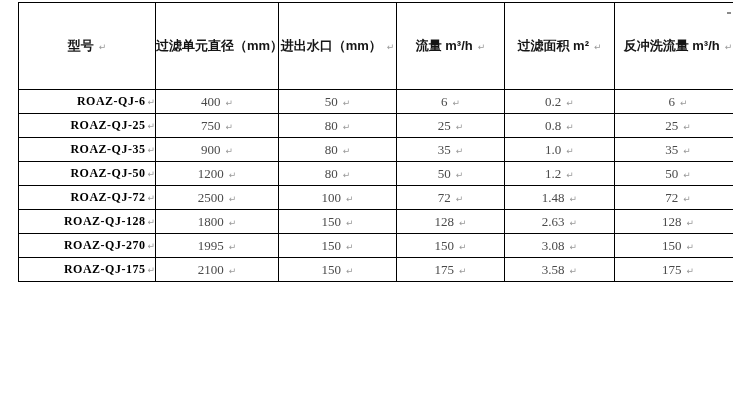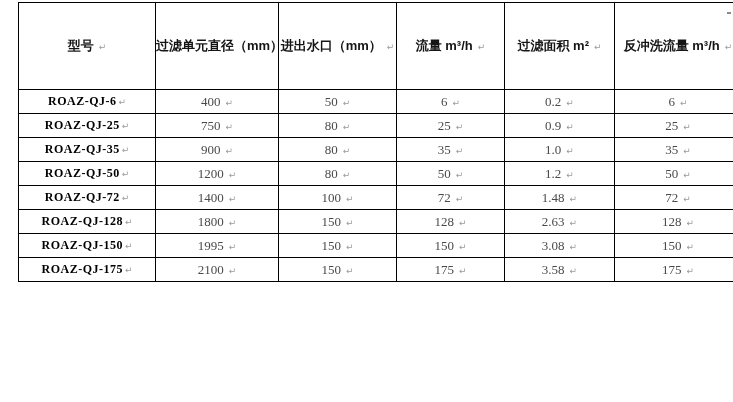--- a/index.html
+++ b/index.html
@@ -43,20 +43,21 @@
     height: 23px;
     font-size: 13px;
     color: #4a4a4a;
     font-family: "Liberation Serif", "DejaVu Serif", serif;
   }
   .spec-table tbody td.model {
     font-weight: bold;
     color: #000000;
     font-size: 12px;
     letter-spacing: 0.5px;
+    text-align: right;
   }
   .mark {
     color: #9a9a9a;
     font-size: 9px;
     font-weight: normal;
     margin-left: 5px;
     font-family: "DejaVu Sans", sans-serif;
     letter-spacing: 0;
   }
   .model .mark { margin-left: 2px; }
@@ -100,57 +101,57 @@
           <td><span>50</span><span class="mark">↵</span></td>
           <td><span>6</span><span class="mark">↵</span></td>
           <td><span>0.2</span><span class="mark">↵</span></td>
           <td><span>6</span><span class="mark">↵</span></td>
         </tr>
         <tr>
           <td class="model"><span>ROAZ-QJ-25</span><span class="mark">↵</span></td>
           <td><span>750</span><span class="mark">↵</span></td>
           <td><span>80</span><span class="mark">↵</span></td>
           <td><span>25</span><span class="mark">↵</span></td>
-          <td><span>0.9</span><span class="mark">↵</span></td>
+          <td><span>0.8</span><span class="mark">↵</span></td>
           <td><span>25</span><span class="mark">↵</span></td>
         </tr>
         <tr>
           <td class="model"><span>ROAZ-QJ-35</span><span class="mark">↵</span></td>
           <td><span>900</span><span class="mark">↵</span></td>
           <td><span>80</span><span class="mark">↵</span></td>
           <td><span>35</span><span class="mark">↵</span></td>
           <td><span>1.0</span><span class="mark">↵</span></td>
           <td><span>35</span><span class="mark">↵</span></td>
         </tr>
         <tr>
           <td class="model"><span>ROAZ-QJ-50</span><span class="mark">↵</span></td>
           <td><span>1200</span><span class="mark">↵</span></td>
           <td><span>80</span><span class="mark">↵</span></td>
           <td><span>50</span><span class="mark">↵</span></td>
           <td><span>1.2</span><span class="mark">↵</span></td>
           <td><span>50</span><span class="mark">↵</span></td>
         </tr>
         <tr>
           <td class="model"><span>ROAZ-QJ-72</span><span class="mark">↵</span></td>
-          <td><span>1400</span><span class="mark">↵</span></td>
+          <td><span>2500</span><span class="mark">↵</span></td>
           <td><span>100</span><span class="mark">↵</span></td>
           <td><span>72</span><span class="mark">↵</span></td>
           <td><span>1.48</span><span class="mark">↵</span></td>
           <td><span>72</span><span class="mark">↵</span></td>
         </tr>
         <tr>
           <td class="model"><span>ROAZ-QJ-128</span><span class="mark">↵</span></td>
           <td><span>1800</span><span class="mark">↵</span></td>
           <td><span>150</span><span class="mark">↵</span></td>
           <td><span>128</span><span class="mark">↵</span></td>
           <td><span>2.63</span><span class="mark">↵</span></td>
           <td><span>128</span><span class="mark">↵</span></td>
         </tr>
         <tr>
-          <td class="model"><span>ROAZ-QJ-150</span><span class="mark">↵</span></td>
+          <td class="model"><span>ROAZ-QJ-270</span><span class="mark">↵</span></td>
           <td><span>1995</span><span class="mark">↵</span></td>
           <td><span>150</span><span class="mark">↵</span></td>
           <td><span>150</span><span class="mark">↵</span></td>
           <td><span>3.08</span><span class="mark">↵</span></td>
           <td><span>150</span><span class="mark">↵</span></td>
         </tr>
         <tr>
           <td class="model"><span>ROAZ-QJ-175</span><span class="mark">↵</span></td>
           <td><span>2100</span><span class="mark">↵</span></td>
           <td><span>150</span><span class="mark">↵</span></td>

